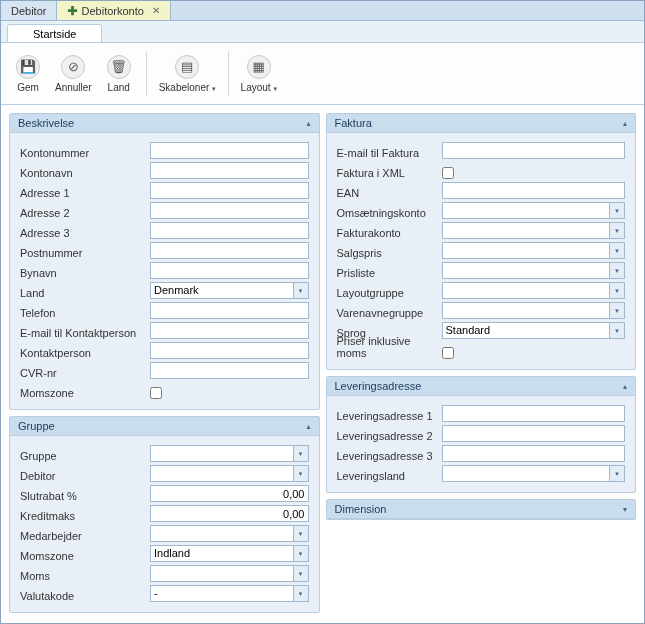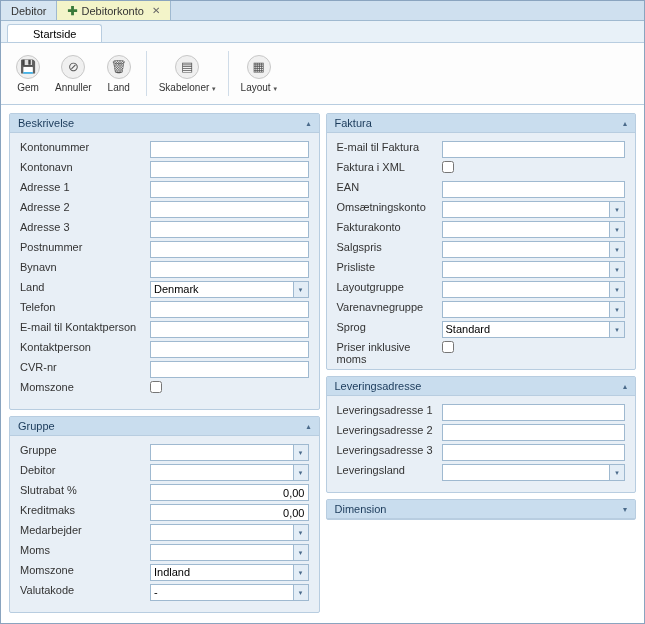--- a/index.html
+++ b/index.html
@@ -121,21 +121,21 @@
   display: flex;
   justify-content: space-between;
   align-items: center;
 }
 .panel-body {
   padding: 6px 10px 8px 10px;
 }
 .collapse-caret { font-size: 8px; color: #4a6a8a; }
 .row {
   display: flex;
-  align-items: flex-start;
+  align-items: flex-end;
   margin: 2px 0;
   height: 18px;
 }
 .row label {
   width: 130px;
   font-size: 11px;
   color: #333;
   flex-shrink: 0;
 }
 .col-right .row label { width: 105px; }
@@ -327,30 +327,30 @@
             <input type="text" class="num" value="0,00" style="">
           </div>
         <div class="row">
             <label>Medarbejder</label>
           <div class="select">
               <div class="sel-val"></div>
               <div class="sel-btn">▾</div>
             </div>
           </div>
         <div class="row">
+            <label>Momszone</label>
+          <div class="select">
+              <div class="sel-val">Indland</div>
+              <div class="sel-btn">▾</div>
+            </div>
+          </div>
+        <div class="row">
             <label>Moms</label>
           <div class="select">
               <div class="sel-val"></div>
-              <div class="sel-btn">▾</div>
-            </div>
-          </div>
-        <div class="row">
-            <label>Momszone</label>
-          <div class="select">
-              <div class="sel-val">Indland</div>
               <div class="sel-btn">▾</div>
             </div>
           </div>
         <div class="row">
             <label>Valutakode</label>
           <div class="select">
               <div class="sel-val">-</div>
               <div class="sel-btn">▾</div>
             </div>
           </div>

